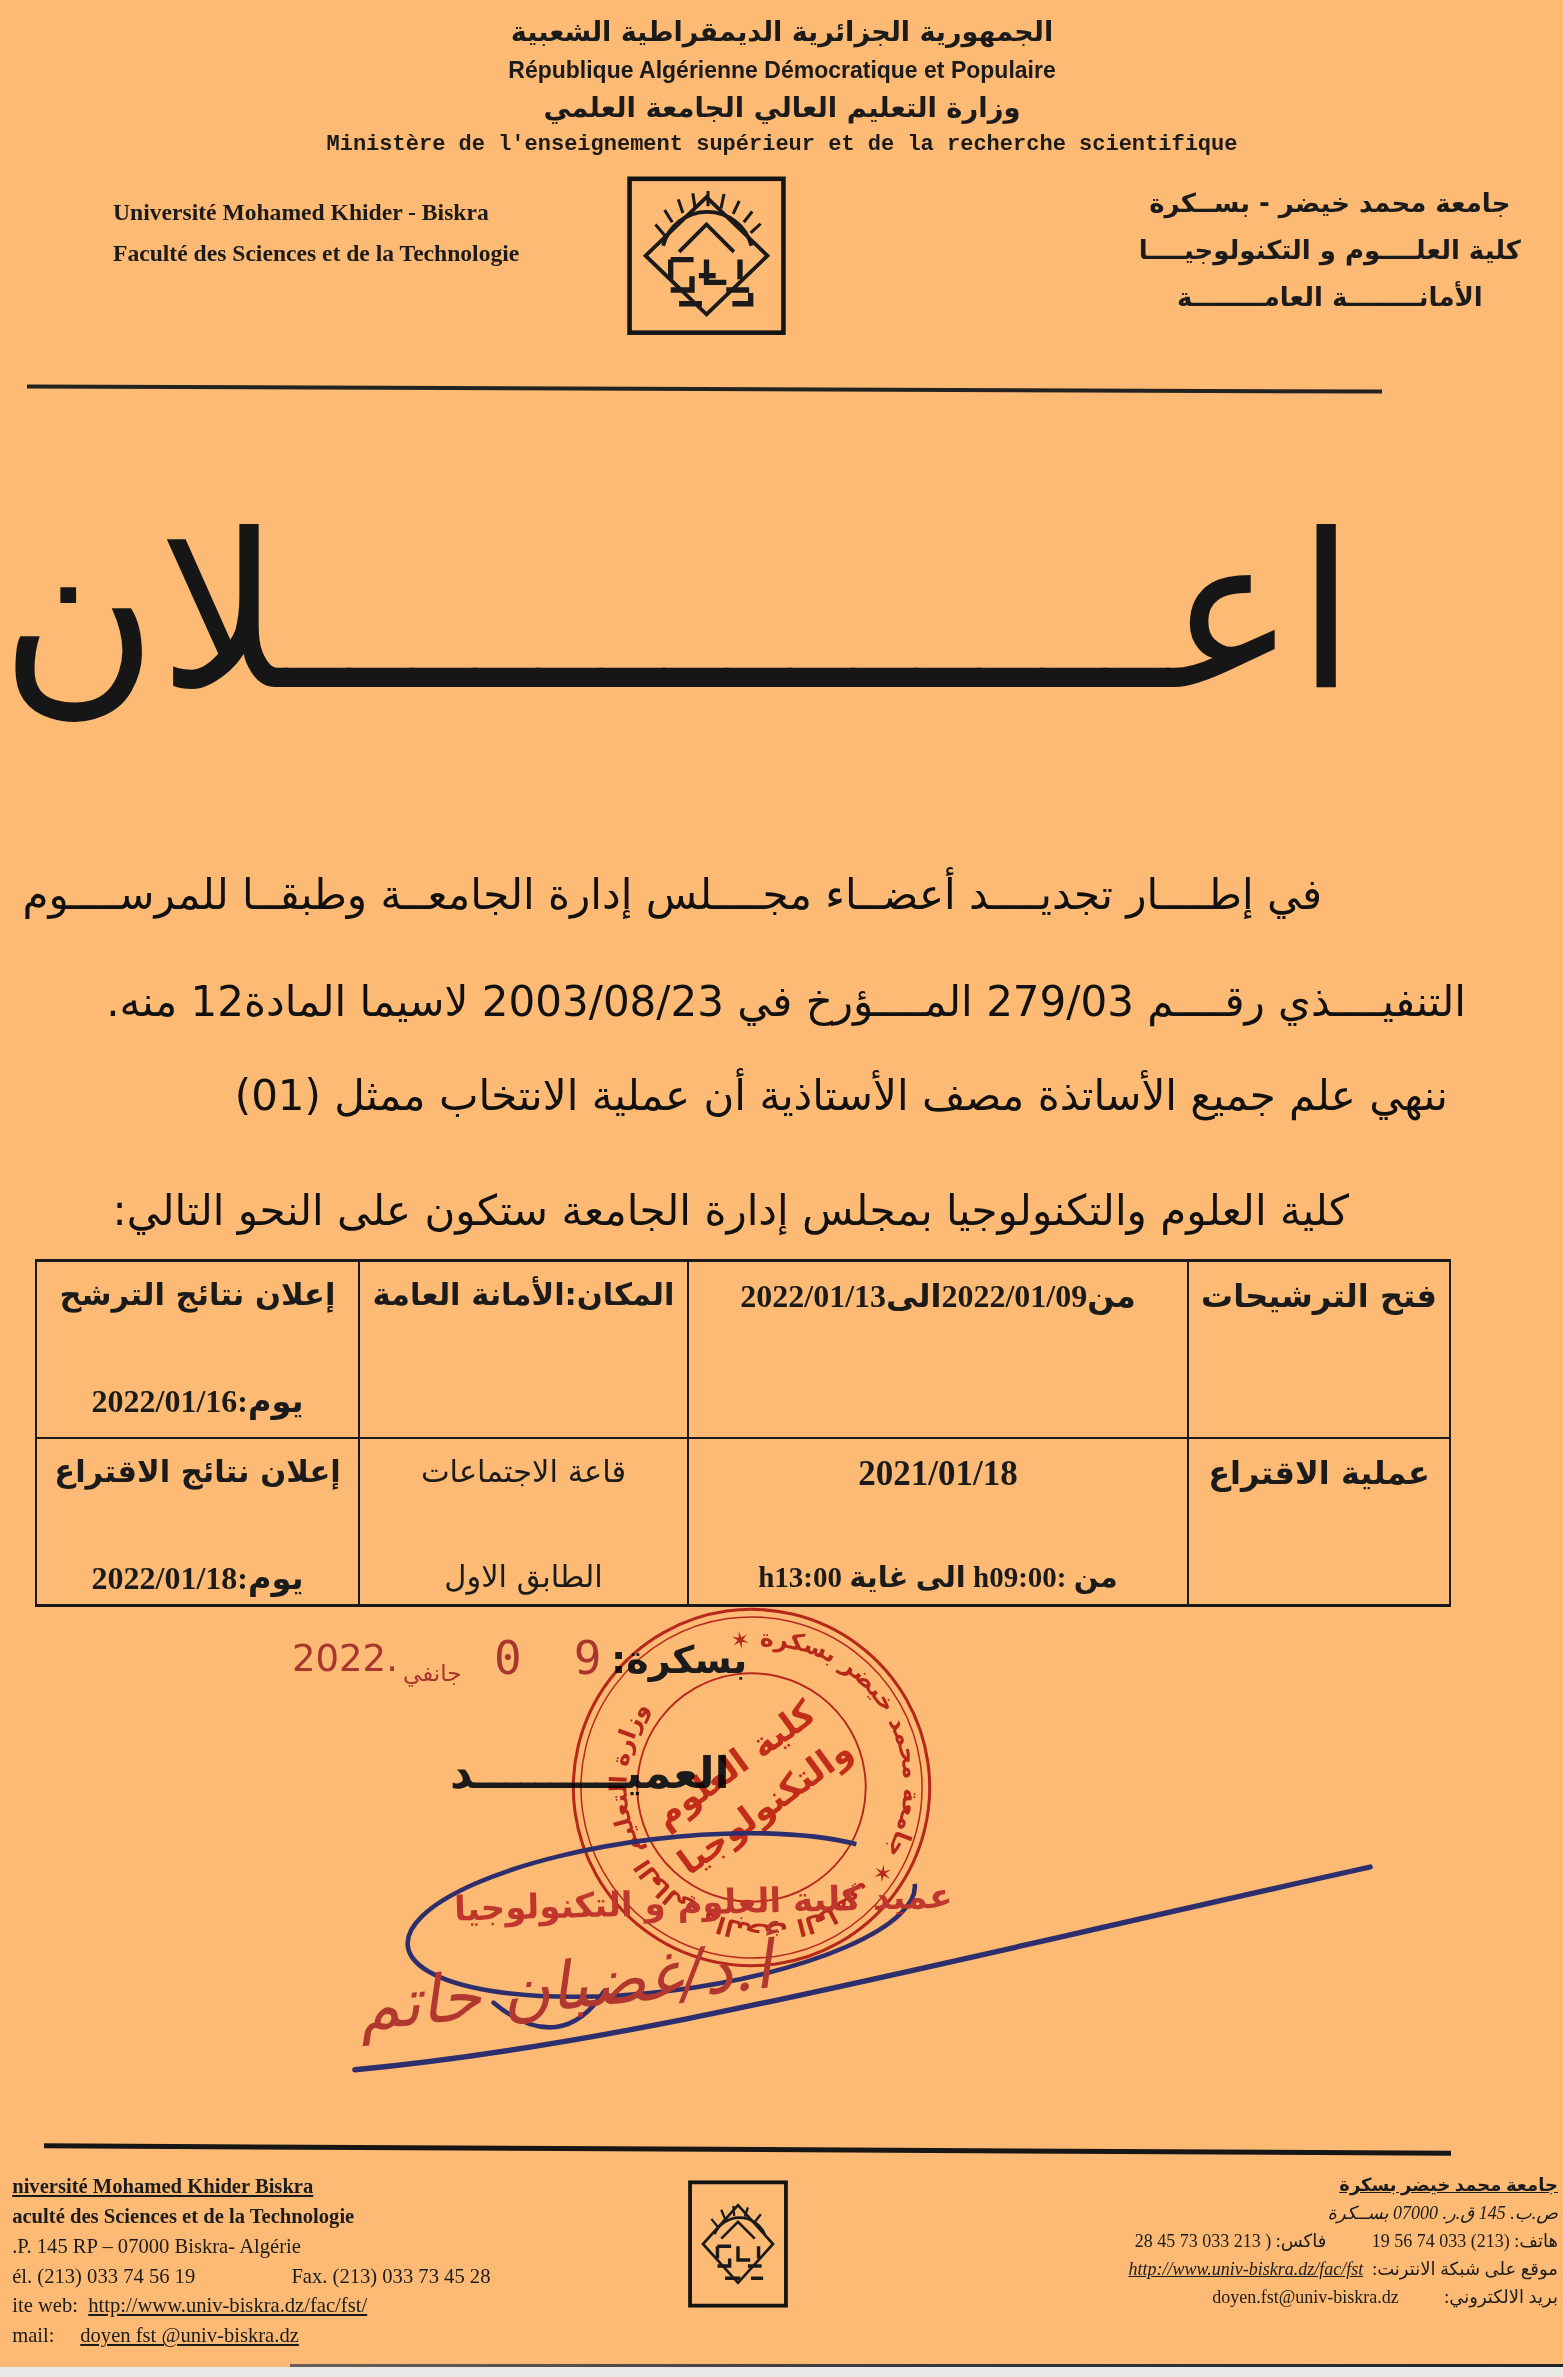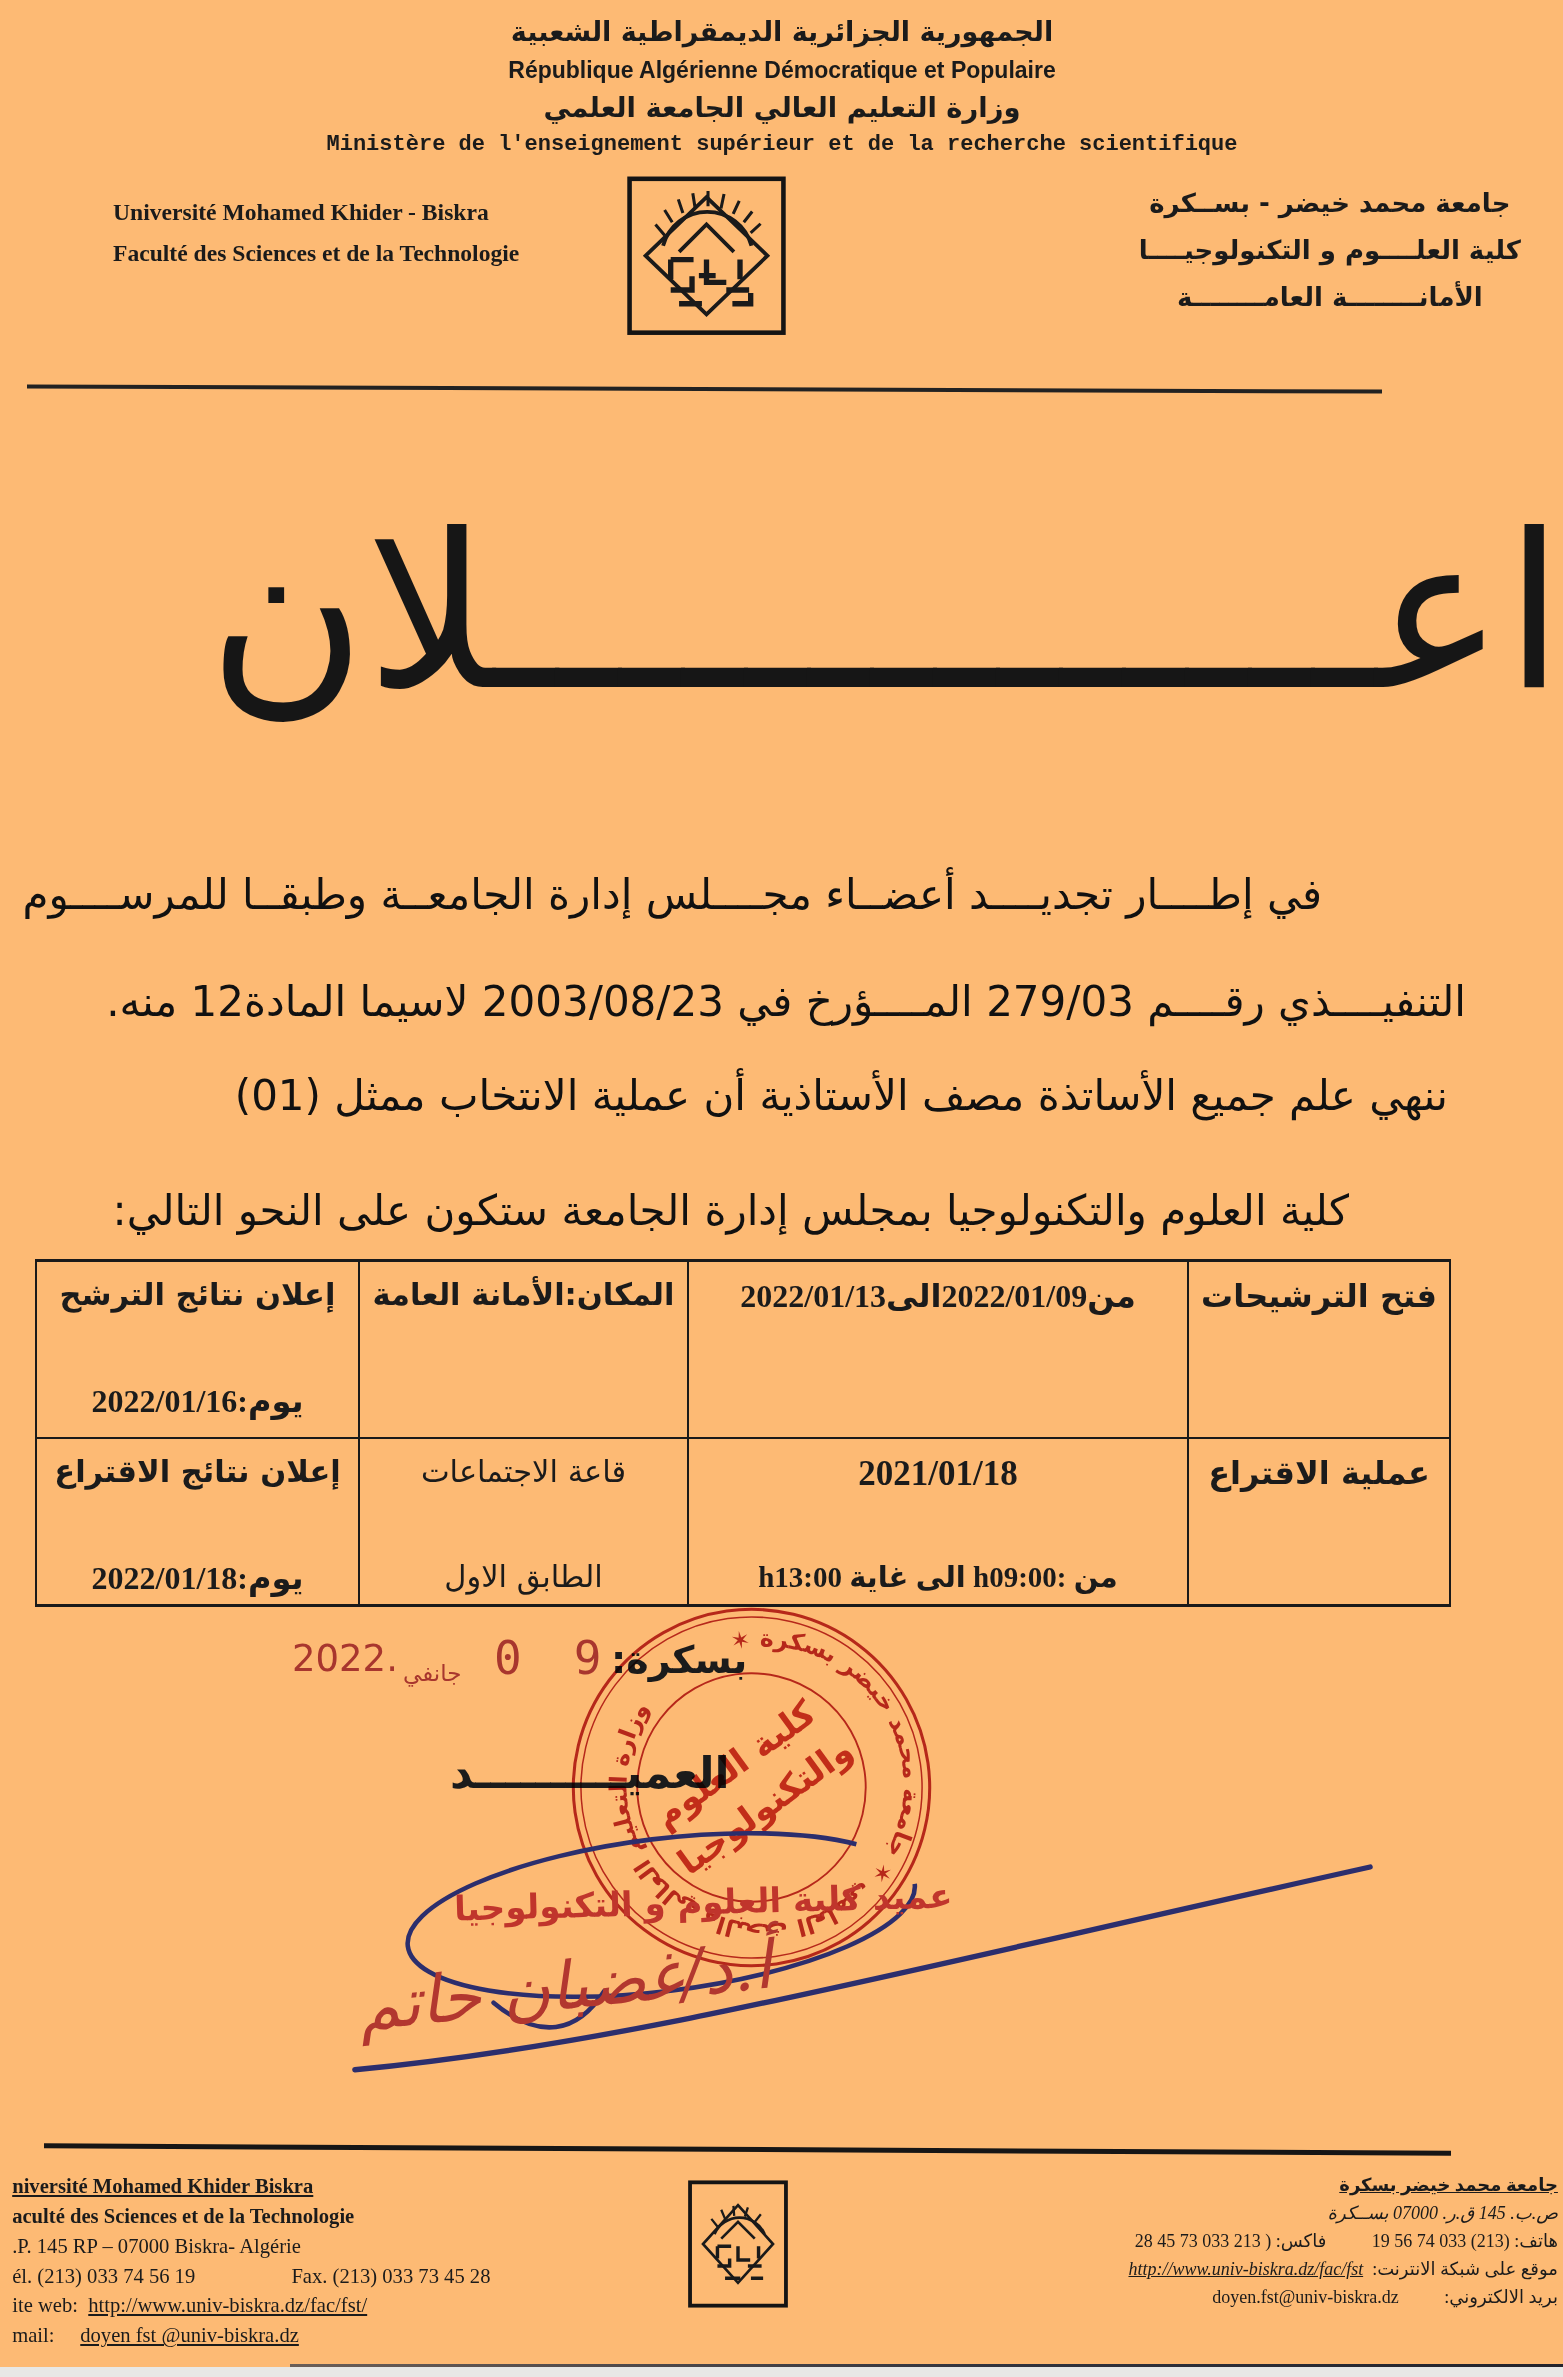--- a/index.html
+++ b/index.html
@@ -16,21 +16,21 @@
   #hdr .a2{font-size:27.4px;font-weight:bold}
   #hdr .f2{font-size:22px;font-weight:bold;font-family:Liberation Mono, monospace}
 
   #uleft{top:192px;left:113px;font-size:23.6px;font-weight:bold;line-height:1.75;
          font-family:"Liberation Serif","DejaVu Sans",serif}
   #uright{top:180px;right:43px;font-size:26px;font-weight:bold;text-align:center;line-height:1.8;direction:rtl}
   #logo-top{top:174px;left:625px;width:163px;height:165px}
   #rule-top{top:387px;left:27.4px;width:1355px;height:3.8px;background:#222;transform:rotate(.22deg)}
 
   
-  #title{top:457px;left:0;width:100%;text-align:right;font-size:215px;line-height:1.45;color:#161616}
+  #title{top:457px;left:0;width:100%;text-align:left;font-size:215px;line-height:1.45;color:#161616}
 
   
   .par{direction:rtl;font-size:42px;color:#111;white-space:nowrap}
   #p1a{top:870px;right:242px}
   #p1b{top:977px;right:98px}
   #p2a{top:1071px;right:116px}
   #p2b{top:1186px;right:215px}
 
   
   #tbl{top:1259px;left:35px;width:1416px;height:344px;direction:rtl;border-collapse:collapse;table-layout:fixed}

